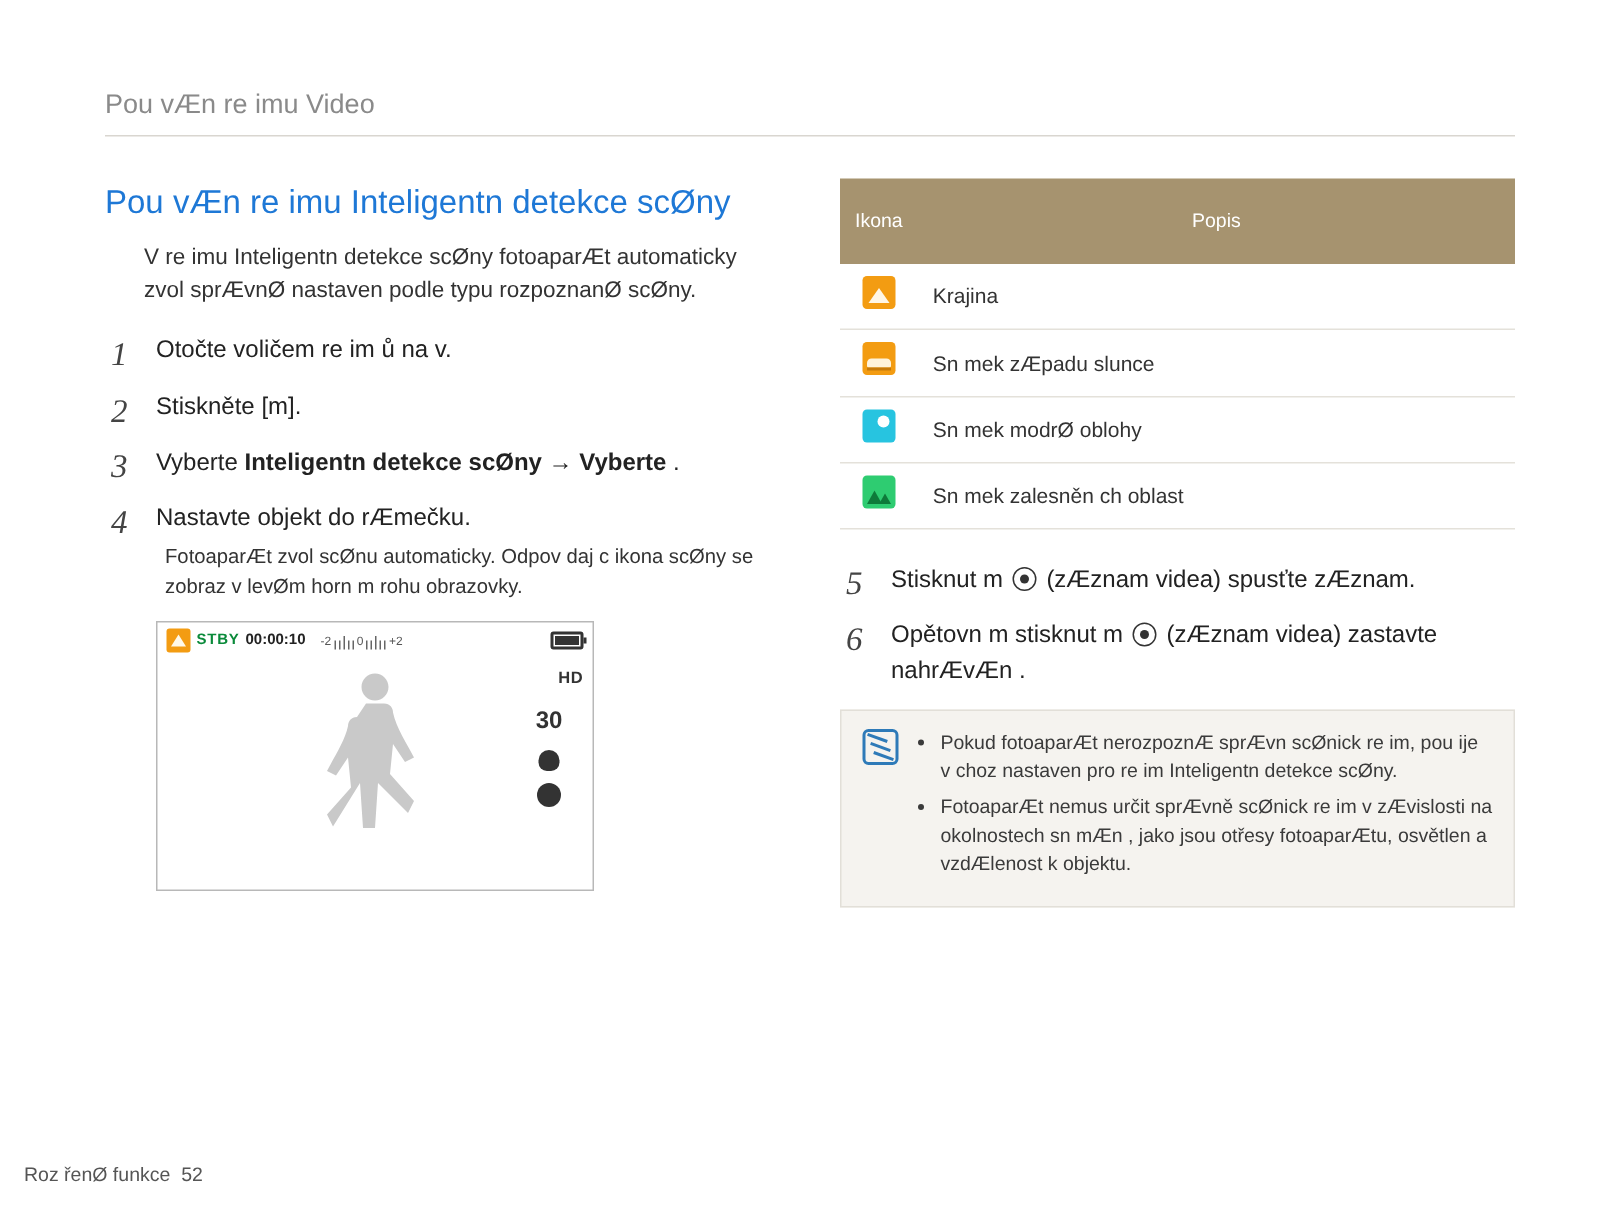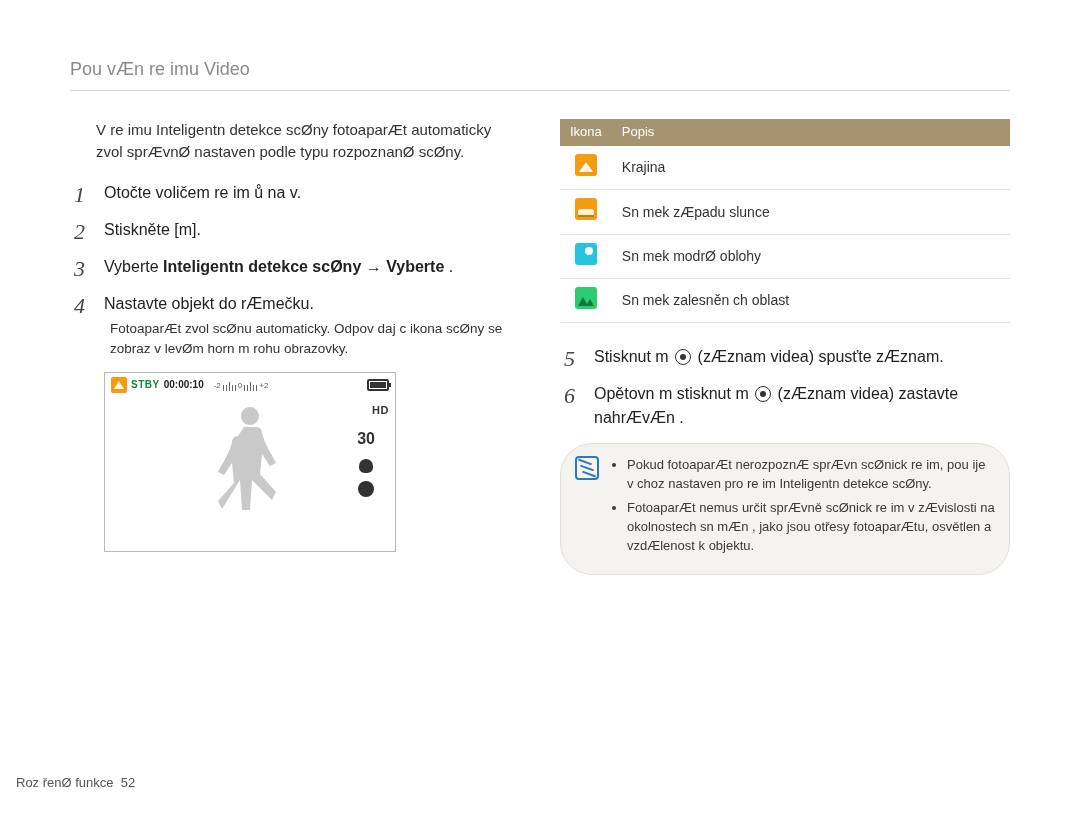--- a/index.html
+++ b/index.html
@@ -124,23 +124,23 @@
   
   table.itab {
     width: 100%;
     border-collapse: collapse;
     font-size: 14px;
     margin-bottom: 22px;
   }
   table.itab th {
     background:#a6936f;
     color:#fff;
-    text-align:left;
+    text-align:center;
     font-weight:400;
-    padding:4px 10px;
+    padding:19px 10px;
     font-size:13px;
   }
   table.itab td {
     border-bottom: 1px solid #e4e1da;
     padding:8px 10px;
     vertical-align: middle;
   }
   table.itab td.ic { width:40px; text-align:center; }
   .sqicon {
     display:inline-block; width:22px; height:22px; border-radius:3px;
@@ -219,20 +219,21 @@
 </style>
 </head>
 <body>
 
 <div class="page">
   <div class="breadcrumb">Pou  vÆn  re imu Video</div>
 
   <div class="cols">
 
     <div class="col">
+      <h2 class="section">Pou  vÆn  re imu Inteligentn  detekce scØny</h2>
       <p class="intro">V re imu Inteligentn  detekce scØny fotoaparÆt automaticky zvol  sprÆvnØ nastaven  podle typu rozpoznanØ scØny.</p>
 
       <ol class="steps">
         <li>
           <span>Otočte voličem re im ů na v</span><span>.</span>
         </li>
         <li>
           <span>Stiskněte [m</span><span>].</span>
         </li>
         <li>
@@ -310,21 +311,21 @@
 
       <ol class="steps start5">
         <li>
           <span>Stisknut m </span><span class="rec-dot"></span><span> (zÆznam videa) spusťte zÆznam.</span>
         </li>
         <li>
           <span>Opětovn m stisknut m  </span><span class="rec-dot"></span><span> (zÆznam videa) zastavte nahrÆvÆn .</span>
         </li>
       </ol>
 
-      <div class="infobox" style="margin-top:2px;border-radius:32px;">
+      <div class="infobox" style="margin-top:2px;">
         <div class="info-icon"></div>
         <ul>
           <li>Pokud fotoaparÆt nerozpoznÆ sprÆvn  scØnick  re im, pou ije v choz  nastaven  pro re im Inteligentn  detekce scØny.</li>
           <li>FotoaparÆt nemus  určit sprÆvně scØnick  re im v zÆvislosti na okolnostech sn mÆn , jako jsou otřesy fotoaparÆtu, osvětlen  a vzdÆlenost k objektu.</li>
         </ul>
       </div>
     </div>
   </div>
 </div>
 

